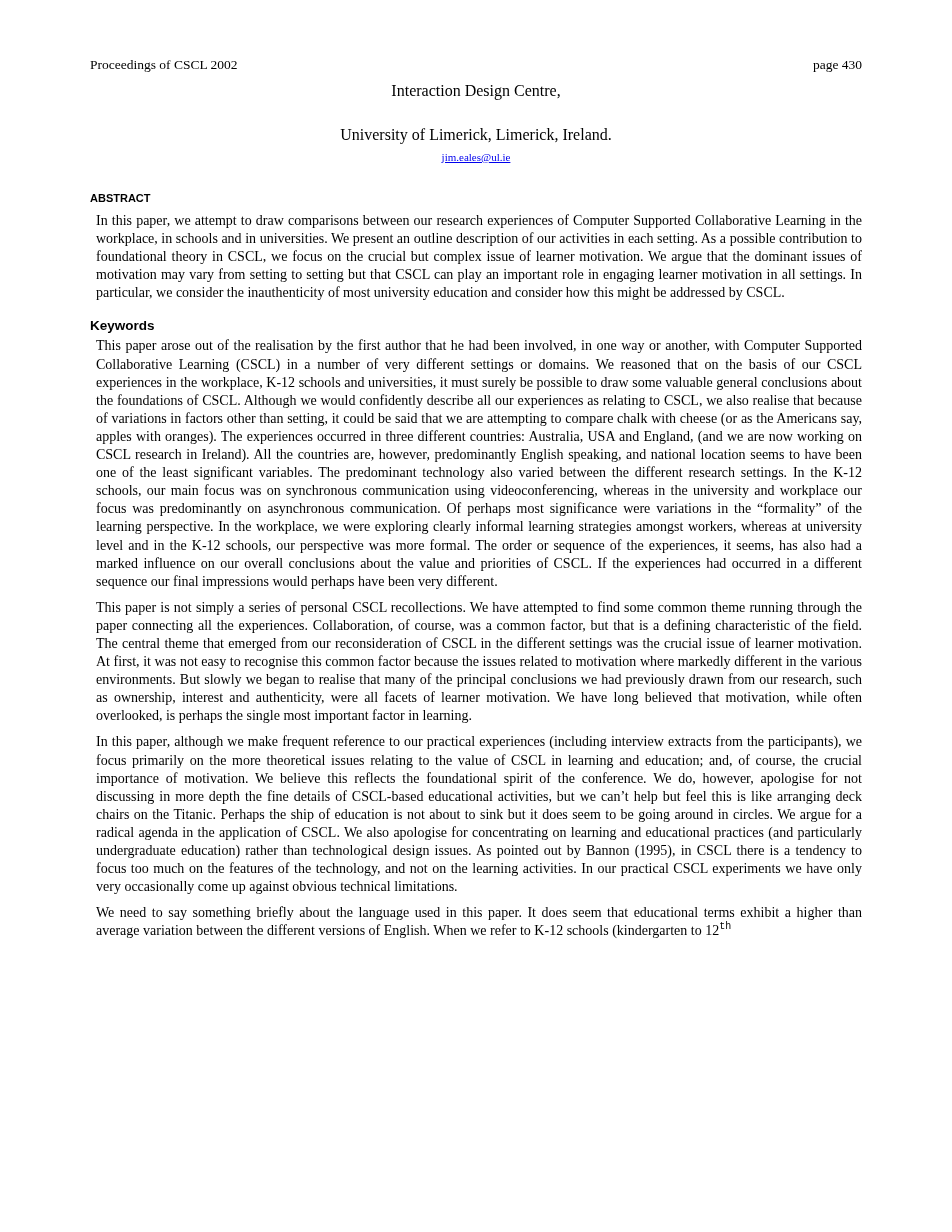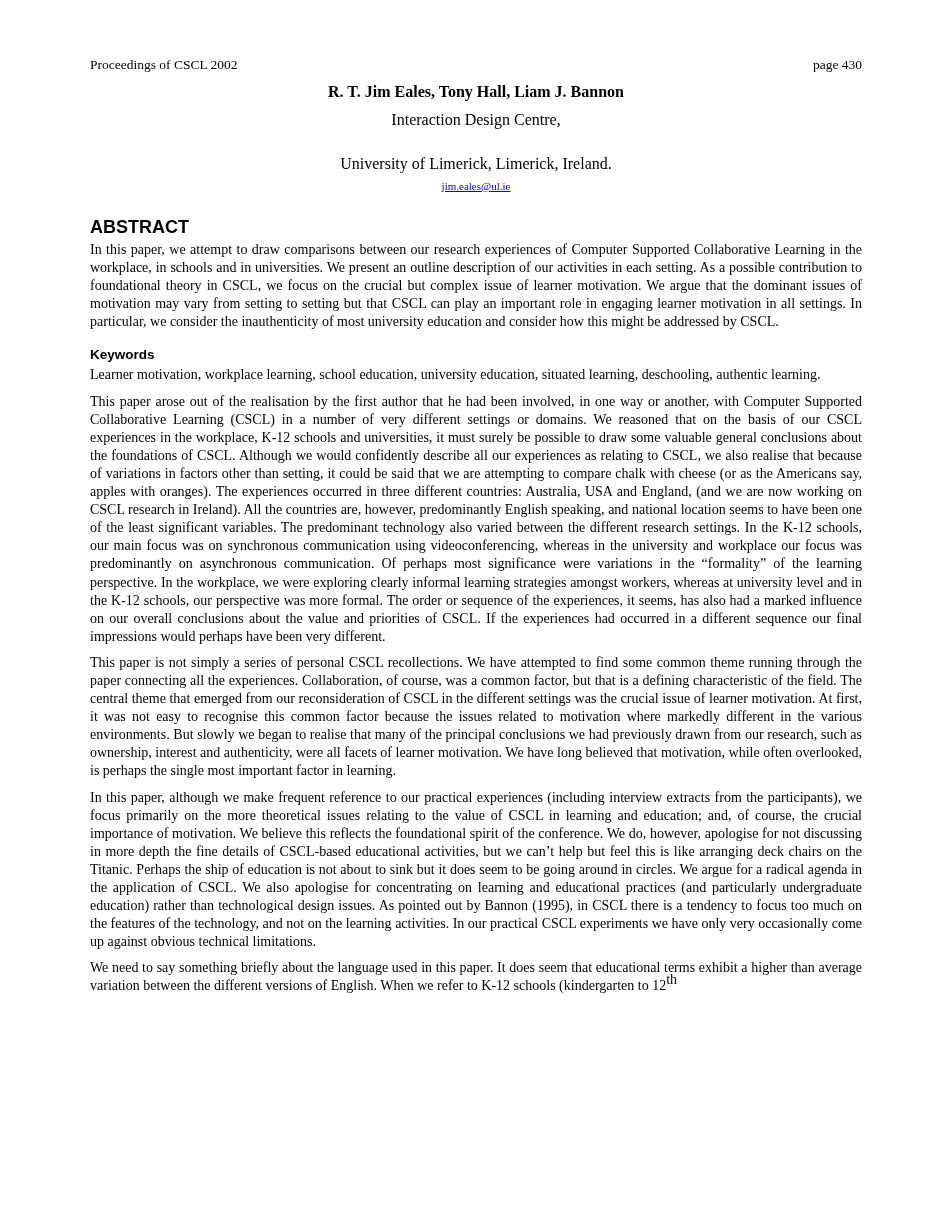--- a/index.html
+++ b/index.html
@@ -41,60 +41,58 @@
     text-align: center;
     line-height: 22px;
     margin-top: 22px;
   }
   .affil-first { margin-top: 7px; }
   .email-line { text-align: center; line-height: 22px; font-size: 11px; }
   .email-line a { color: #0000EE; text-decoration: underline; cursor: pointer; }
   h2.section {
     font-family: "Liberation Sans", sans-serif;
     font-weight: bold;
-    font-size: 18px;
+    font-size: 11px;
     margin: 20px 0 3px 0;
     line-height: 21px;
   }
   h3.keywords-heading {
     font-family: Liberation Sans, sans-serif;
     font-weight: bold;
     font-size: 13.5px;
     margin: 15px 0 3px 0;
     line-height: 17px;
   }
   p.body {
     font-size: 14px;
     line-height: 18.1px;
     text-align: justify;
-    margin: 0 0 8px 0;
+    margin: 0 0 8px 6px;
   }
-  p.body sup { font-size: 14px; line-height: 0; }
+  p.body sup { font-size: 10px; line-height: 0; font-family: Liberation Mono, monospace; }
 </style>
 </head>
 <body>
 
 <div class="page">
 
   <div class="header-row">
     <span>Proceedings of CSCL 2002</span>
     <span>page  430</span>
   </div>
 
 
-  <div class="authors">R. T. Jim Eales, Tony Hall, Liam J. Bannon</div>
 
   <div class="affil affil-first">Interaction Design Centre,</div>
   <div class="affil">University of Limerick, Limerick, Ireland.</div>
   <div class="email-line"><a href="#">jim.eales@ul.ie</a></div>
 
   <h2 class="section">ABSTRACT</h2>
   <p class="body">In this paper, we attempt to draw comparisons between our research experiences of Computer Supported Collaborative Learning in the workplace, in schools and in universities. We present an outline description of our activities in each setting. As a possible contribution to foundational theory in CSCL, we focus on the crucial but complex issue of learner motivation. We argue that the dominant issues of motivation may vary from setting to setting but that CSCL can play an important role in engaging learner motivation in all settings. In particular, we consider the inauthenticity of most university education and consider how this might be addressed by CSCL.</p>
 
   <h3 class="keywords-heading">Keywords</h3>
-  <p class="body">Learner motivation, workplace learning, school education, university education, situated learning, deschooling, authentic learning.</p>
 
   <p class="body">This paper arose out of the realisation by the first author that he had been involved, in one way or another, with Computer Supported Collaborative Learning (CSCL) in a number of very different settings or domains. We reasoned that on the basis of our CSCL experiences in the workplace, K-12 schools and universities, it must surely be possible to draw some valuable general conclusions about the foundations of CSCL. Although we would confidently describe all our experiences as relating to CSCL, we also realise that because of variations in factors other than setting, it could be said that we are attempting to compare chalk with cheese (or as the Americans say, apples with oranges). The experiences occurred in three different countries: Australia, USA and England, (and we are now working on CSCL research in Ireland). All the countries are, however, predominantly English speaking, and national location seems to have been one of the least significant variables. The predominant technology also varied between the different research settings. In the K-12 schools, our main focus was on synchronous communication using videoconferencing, whereas in the university and workplace our focus was predominantly on asynchronous communication. Of perhaps most significance were variations in the “formality” of the learning perspective. In the workplace, we were exploring clearly informal learning strategies amongst workers, whereas at university level and in the K-12 schools, our perspective was more formal. The order or sequence of the experiences, it seems, has also had a marked influence on our overall conclusions about the value and priorities of CSCL. If the experiences had occurred in a different sequence our final impressions would perhaps have been very different.</p>
   <p class="body">This paper is not simply a series of personal CSCL recollections. We have attempted to find some common theme running through the paper connecting all the experiences. Collaboration, of course, was a common factor, but that is a defining characteristic of the field. The central theme that emerged from our reconsideration of CSCL in the different settings was the crucial issue of learner motivation. At first, it was not easy to recognise this common factor because the issues related to motivation where markedly different in the various environments. But slowly we began to realise that many of the principal conclusions we had previously drawn from our research, such as ownership, interest and authenticity, were all facets of learner motivation. We have long believed that motivation, while often overlooked, is perhaps the single most important factor in learning.</p>
   <p class="body">In this paper, although we make frequent reference to our practical experiences (including interview extracts from the participants), we focus primarily on the more theoretical issues relating to the value of CSCL in learning and education; and, of course, the crucial importance of motivation. We believe this reflects the foundational spirit of the conference. We do, however, apologise for not discussing in more depth the fine details of CSCL-based educational activities, but we can’t help but feel this is like arranging deck chairs on the Titanic. Perhaps the ship of education is not about to sink but it does seem to be going around in circles. We argue for a radical agenda in the application of CSCL. We also apologise for concentrating on learning and educational practices (and particularly undergraduate education) rather than technological design issues. As pointed out by Bannon (1995), in CSCL there is a tendency to focus too much on the features of the technology, and not on the learning activities. In our practical CSCL experiments we have only very occasionally come up against obvious technical limitations.</p>
   <p class="body"><span>We need to say something briefly about the language used in this paper. It does seem that educational terms exhibit a higher than average variation between the different versions of English. When we refer to K-12 schools (kindergarten to 12</span><sup>th</sup></p>
 
 </div>
 
 </body></html>

